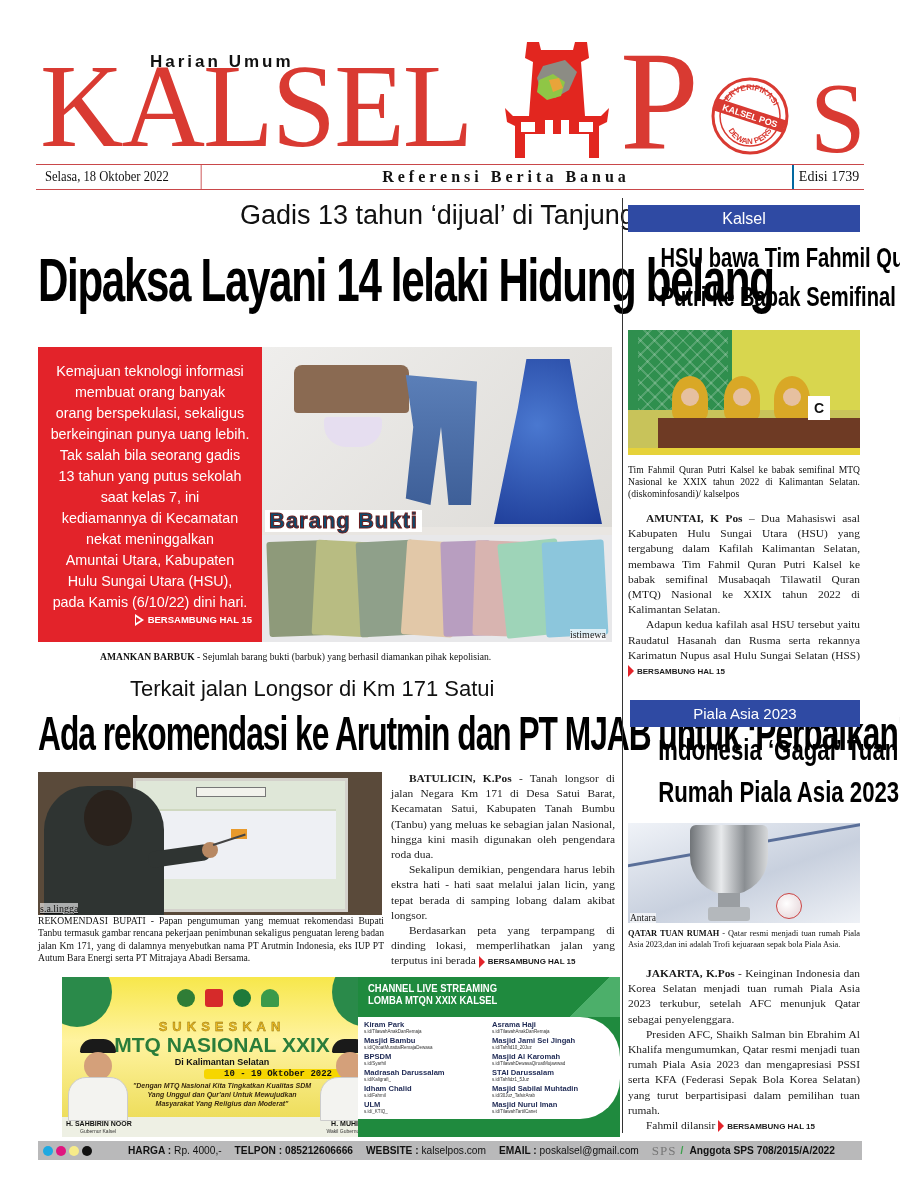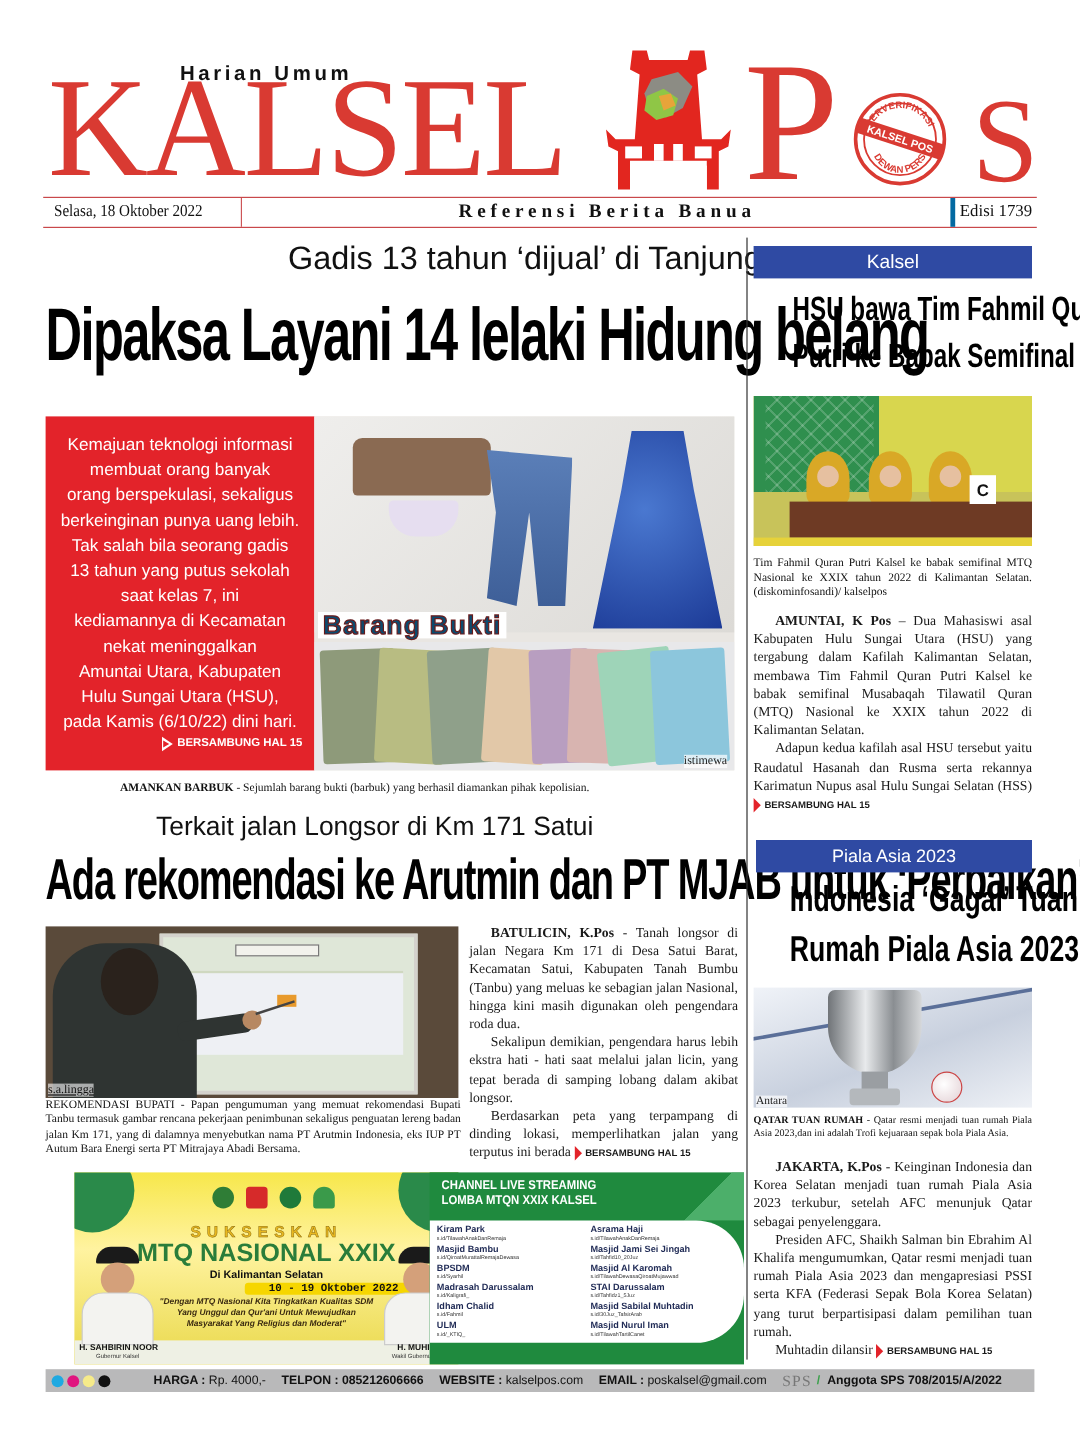--- a/index.html
+++ b/index.html
@@ -13,21 +13,21 @@
   .big-title { top: 44px; font-family: "Liberation Serif", serif; color: #d93a32; line-height: 1; }
   .kalsel { left: 40px; top: 48px; font-size: 118px; letter-spacing: -2px; transform: scaleX(0.98); transform-origin: left; }
   .pos-p { left: 620px; top: 30px; font-size: 142px; }
   .pos-s { left: 810px; top: 68px; font-size: 100px; }
   .rumah-logo { left: 503px; top: 38px; width: 108px; height: 128px; }
   .stamp { left: 710px; top: 76px; width: 80px; height: 80px; }
 
   .dateline { left: 36px; top: 164px; width: 828px; height: 26px; border-top: 1.5px solid #c9484a; border-bottom: 1.5px solid #c9484a; display: flex; align-items: center; }
   .dateline .date { width: 184px; padding-left: 10px; font-size: 14px; border-right: 1px solid #c9484a; height: 100%; display: flex; align-items: center; font-family: "Liberation Serif", serif; transform: scaleX(0.9); transform-origin: left; white-space: nowrap; }
   .dateline .motto { flex: 1; text-align: center; font-weight: bold; font-size: 16px; letter-spacing: 4px; }
-  .dateline .edisi { width: 72px; border-left: 4px solid #0369a1; height: 100%; display: flex; align-items: center; justify-content: center; font-size: 14px; }
+  .dateline .edisi { width: 72px; border-left: 2px solid #0369a1; height: 100%; display: flex; align-items: center; justify-content: center; font-size: 14px; }
 
   
   .kicker { font-family: "Liberation Sans", sans-serif; color: #111; white-space: nowrap; }
   .kicker1 { left: 240px; top: 200px; font-size: 27px; }
   .headline { font-family: "Liberation Sans", sans-serif; font-weight: bold; color: #000; white-space: nowrap; transform-origin: left top; }
   .headline1 { left: 38px; top: 244px; font-size: 62px; letter-spacing: -2px; transform: scaleX(0.68); width: 840px; }
 
   .red-box { left: 38px; top: 347px; width: 224px; height: 295px; background: #e3232a; color: #fff; padding: 14px 6px 8px; text-align: center; font-family: "Liberation Sans", sans-serif; font-size: 14.3px; line-height: 21px; }
   .red-box .cont { position: absolute; right: 10px; bottom: 12px; font-size: 9.5px; font-weight: bold; display: flex; align-items: center; gap: 4px; }
   .tri-outline { width: 0; height: 0; border-left: 9px solid #fff; border-top: 6px solid transparent; border-bottom: 6px solid transparent; position: relative; }
@@ -395,21 +395,21 @@
   <div class="cup-stem"></div>
   <div class="cup-base"></div>
   <div class="ball"></div>
   <div class="antara">Antara</div>
 </div>
 <div class="abs caption4"><b>QATAR TUAN RUMAH</b><span> - Qatar resmi menjadi tuan rumah Piala Asia 2023,dan ini adalah Trofi kejuaraan sepak bola Piala Asia.</span></div>
 
 <div class="abs col-text story4-body">
   <p><b>JAKARTA, K.Pos</b><span> - Keinginan Indonesia dan Korea Selatan menjadi tuan rumah Piala Asia 2023 terkubur, setelah AFC menunjuk Qatar sebagai penyelenggara.</span></p>
   <p>Presiden AFC, Shaikh Salman bin Ebrahim Al Khalifa mengumumkan, Qatar resmi menjadi tuan rumah Piala Asia 2023 dan mengapresiasi PSSI serta KFA (Federasi Sepak Bola Korea Selatan) yang turut berpartisipasi dalam pemilihan tuan rumah.</p>
-  <p><span>Muhtadin dilansir </span><span class="cont-mark">
+  <p><span>Fahmil dilansir </span><span class="cont-mark">
         <span class="red-tri"></span>
         <span>BERSAMBUNG HAL 15</span>
       </span></p>
 </div>
 
 <div class="abs footer">
   <div class="dots">
     <span class="dot" style="background:#1fa9e1;"></span>
     <span class="dot" style="background:#e0157f;"></span>
     <span class="dot" style="background:#f6eb8a;"></span>

